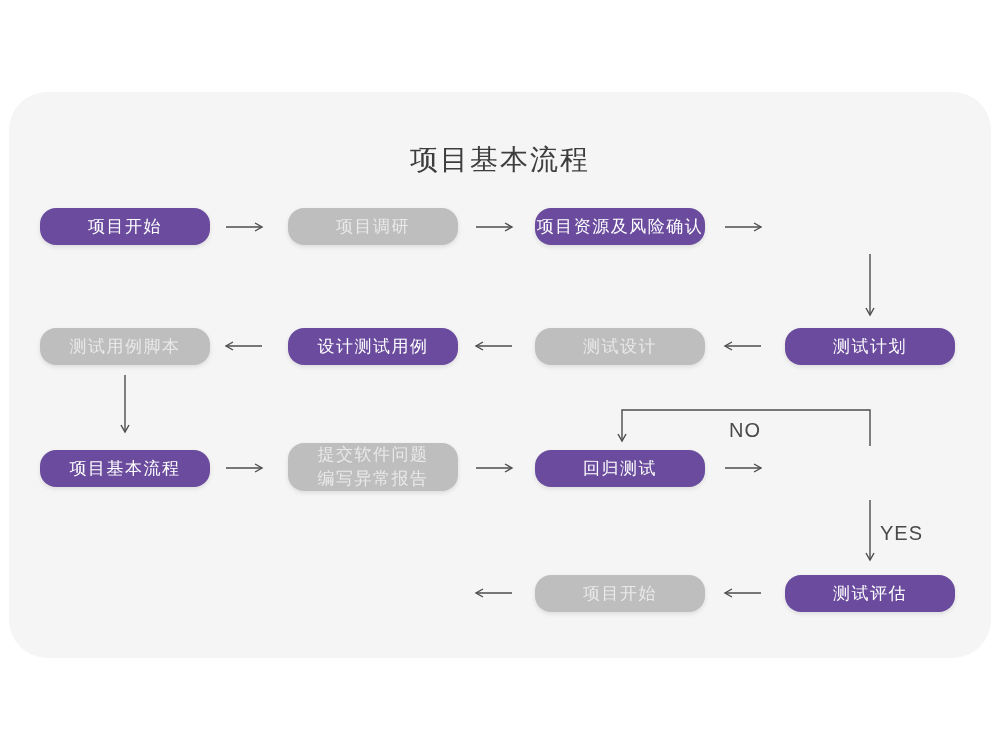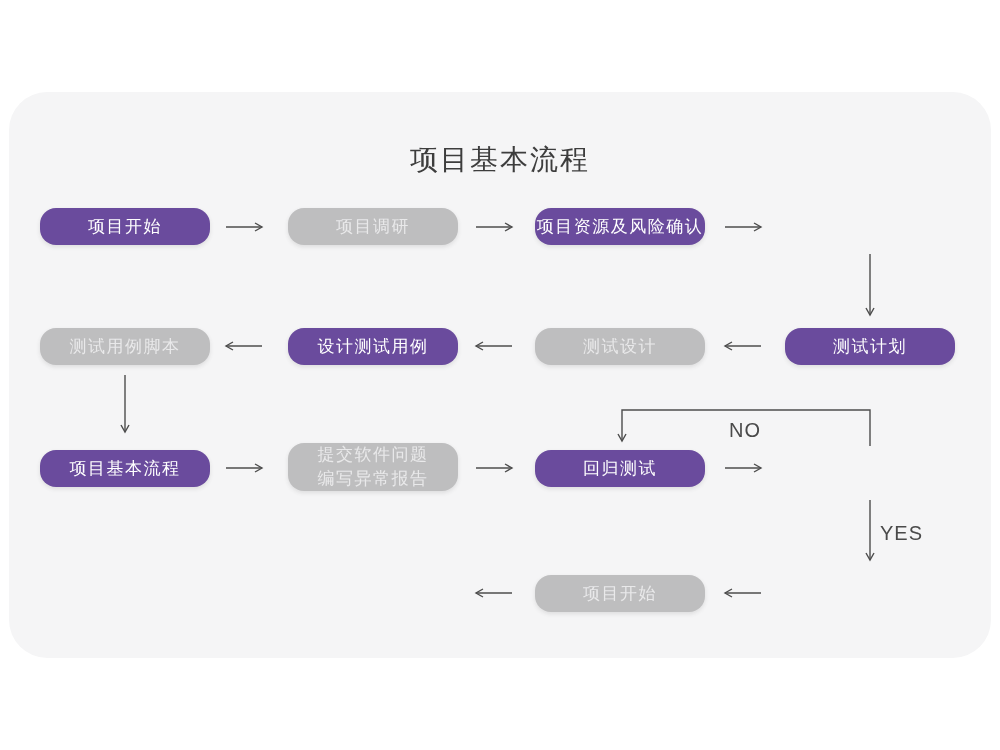--- a/index.html
+++ b/index.html
@@ -95,20 +95,21 @@
   <div class="node purple" style="left:785px; top:328px">测试计划</div>
   <div class="node gray" style="left:535px; top:328px">测试设计</div>
   <div class="node purple" style="left:288px; top:328px">设计测试用例</div>
   <div class="node gray" style="left:40px;  top:328px">测试用例脚本</div>
 
   <div class="node purple" style="left:40px;  top:450px">项目基本流程</div>
   <div class="node gray tall" style="left:288px; top:443px">提交软件问题
 编写异常报告</div>
   <div class="node purple" style="left:535px; top:450px">回归测试</div>
 
+  <div class="node purple" style="left:785px; top:575px">测试评估</div>
   <div class="node gray" style="left:535px; top:575px">项目开始</div>
 
   <svg class="connectors" width="1000" height="750" viewBox="0 0 1000 750">
     <defs>
       <marker id="ah" viewBox="0 0 12 12" refX="9" refY="6" markerWidth="12" markerHeight="12" markerUnits="userSpaceOnUse" orient="auto">
         <path d="M2,2 L9,6 L2,10" fill="none" stroke="#4d4d4d" stroke-width="1.4"></path>
       </marker>
     </defs>
 
     <path class="edge" d="M226,227 L262,227" marker-end="url(#ah)"></path>

